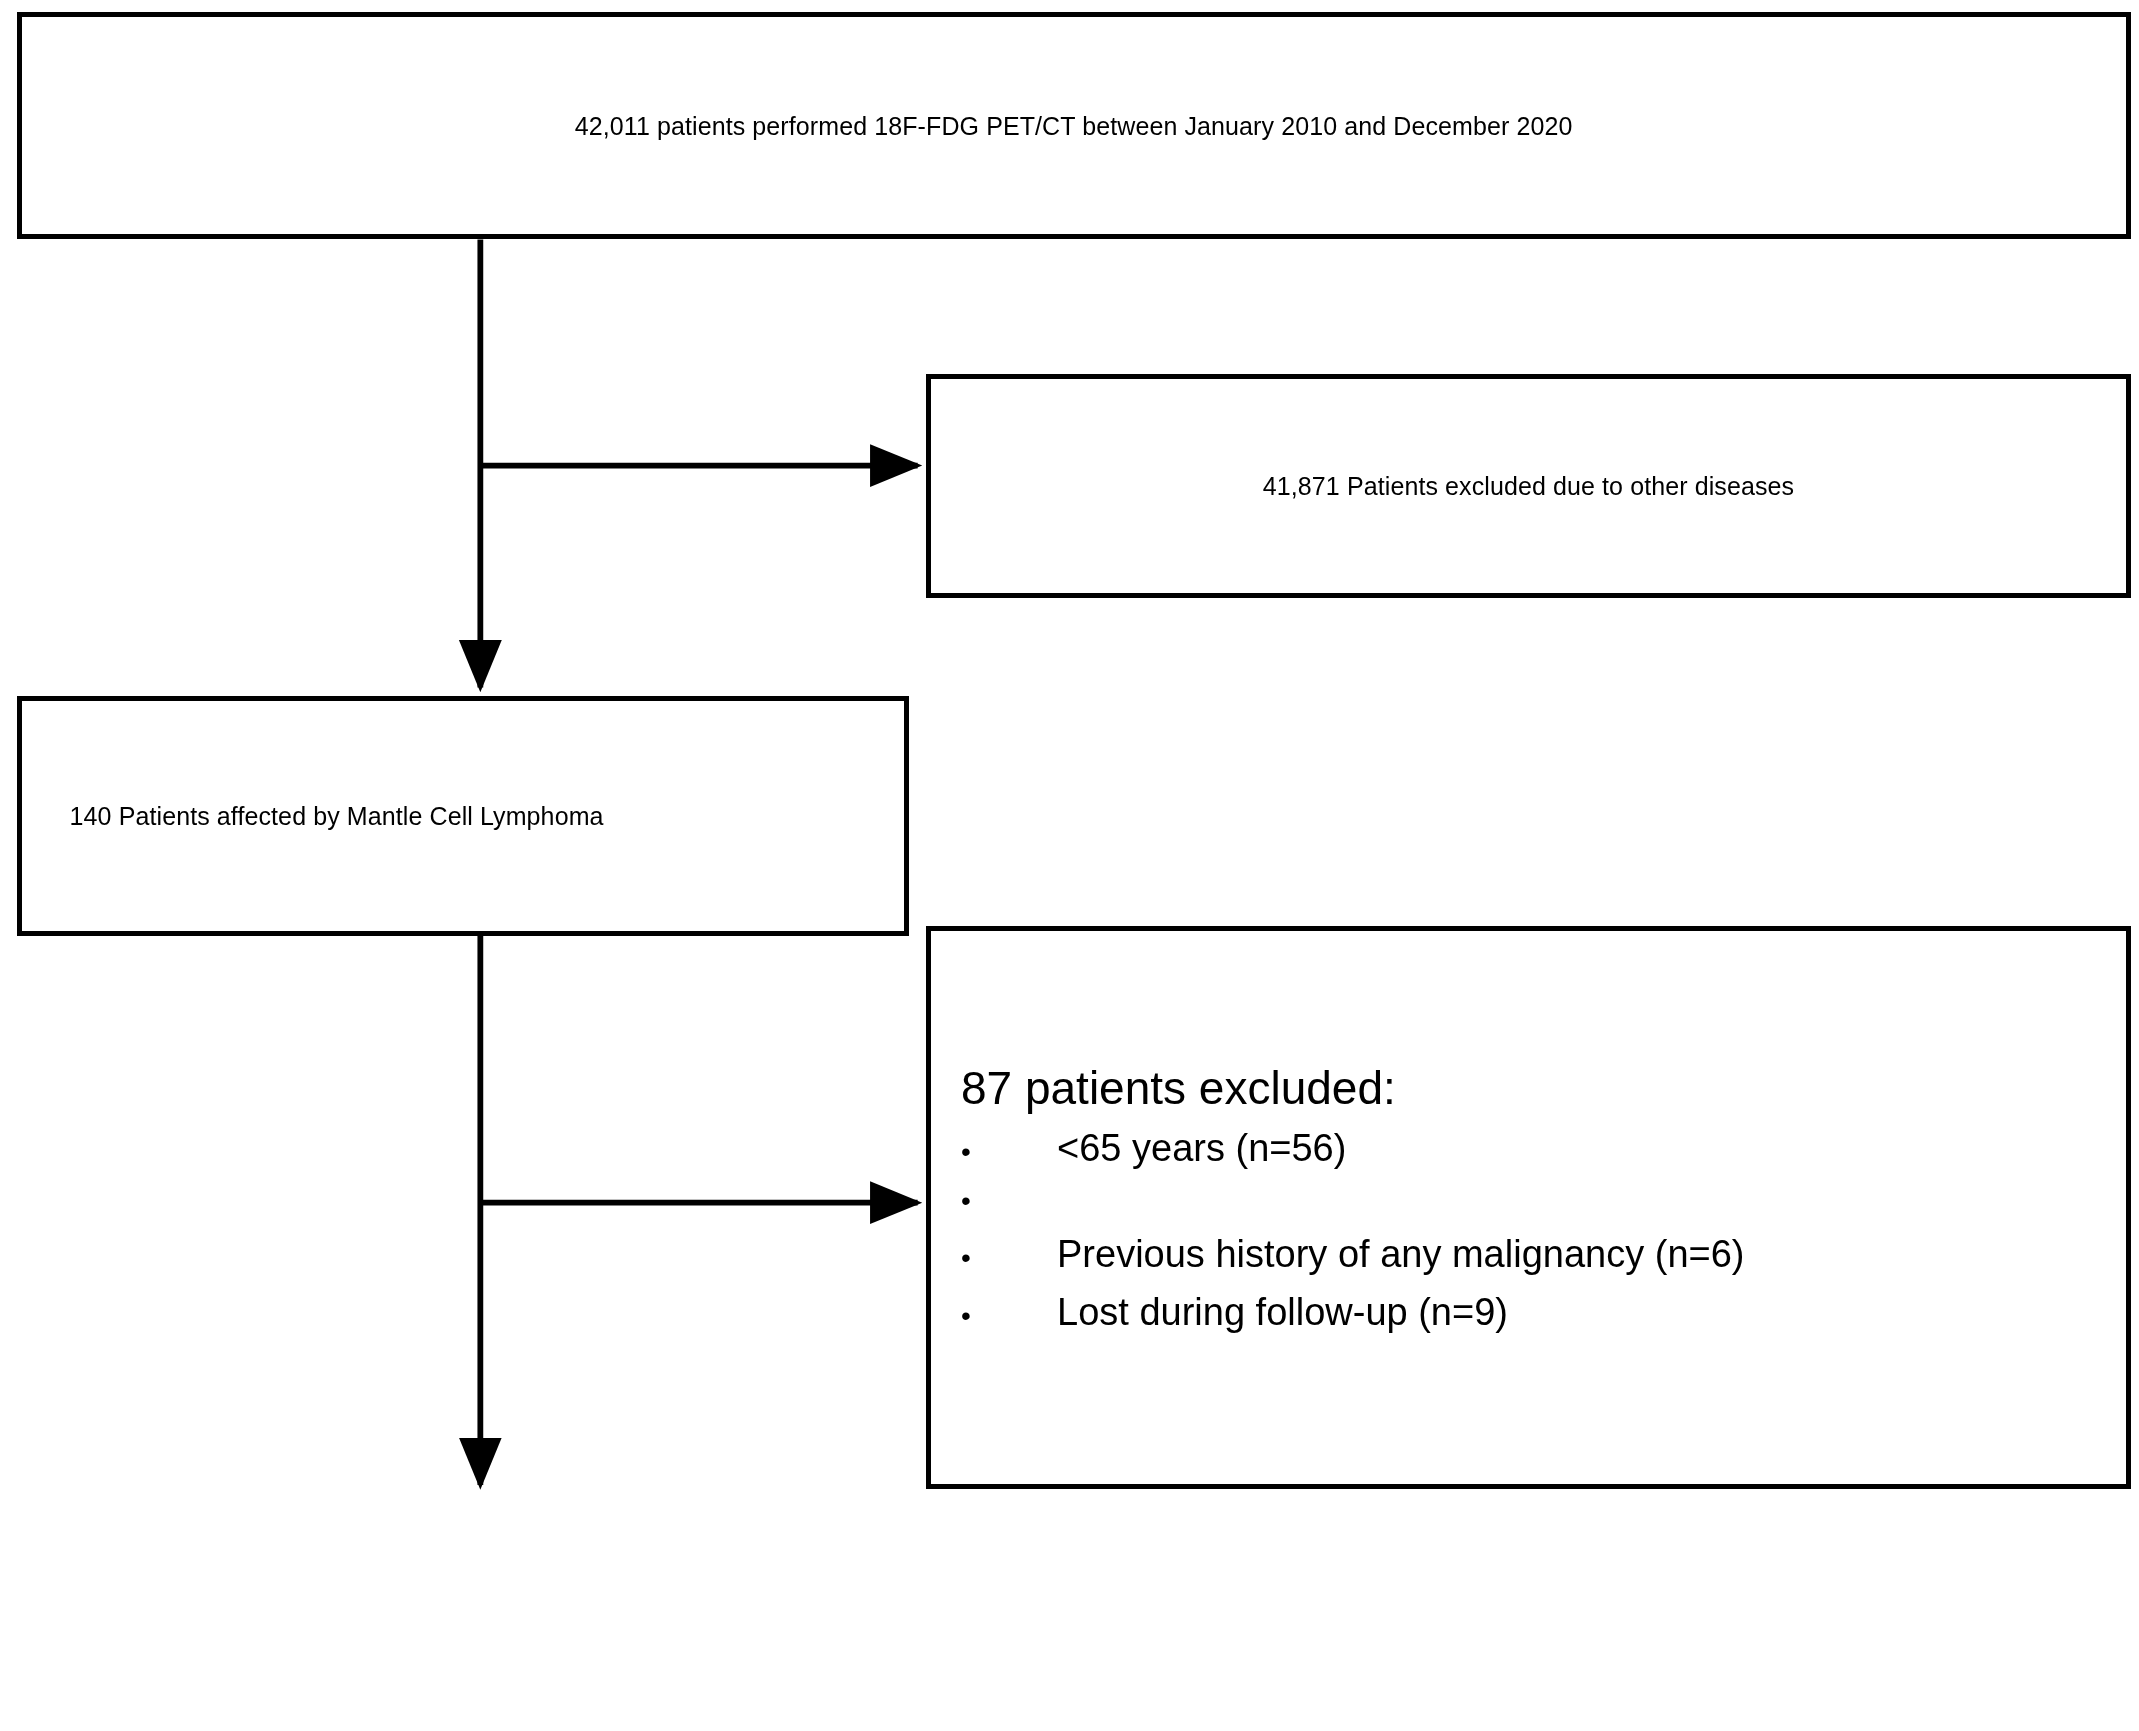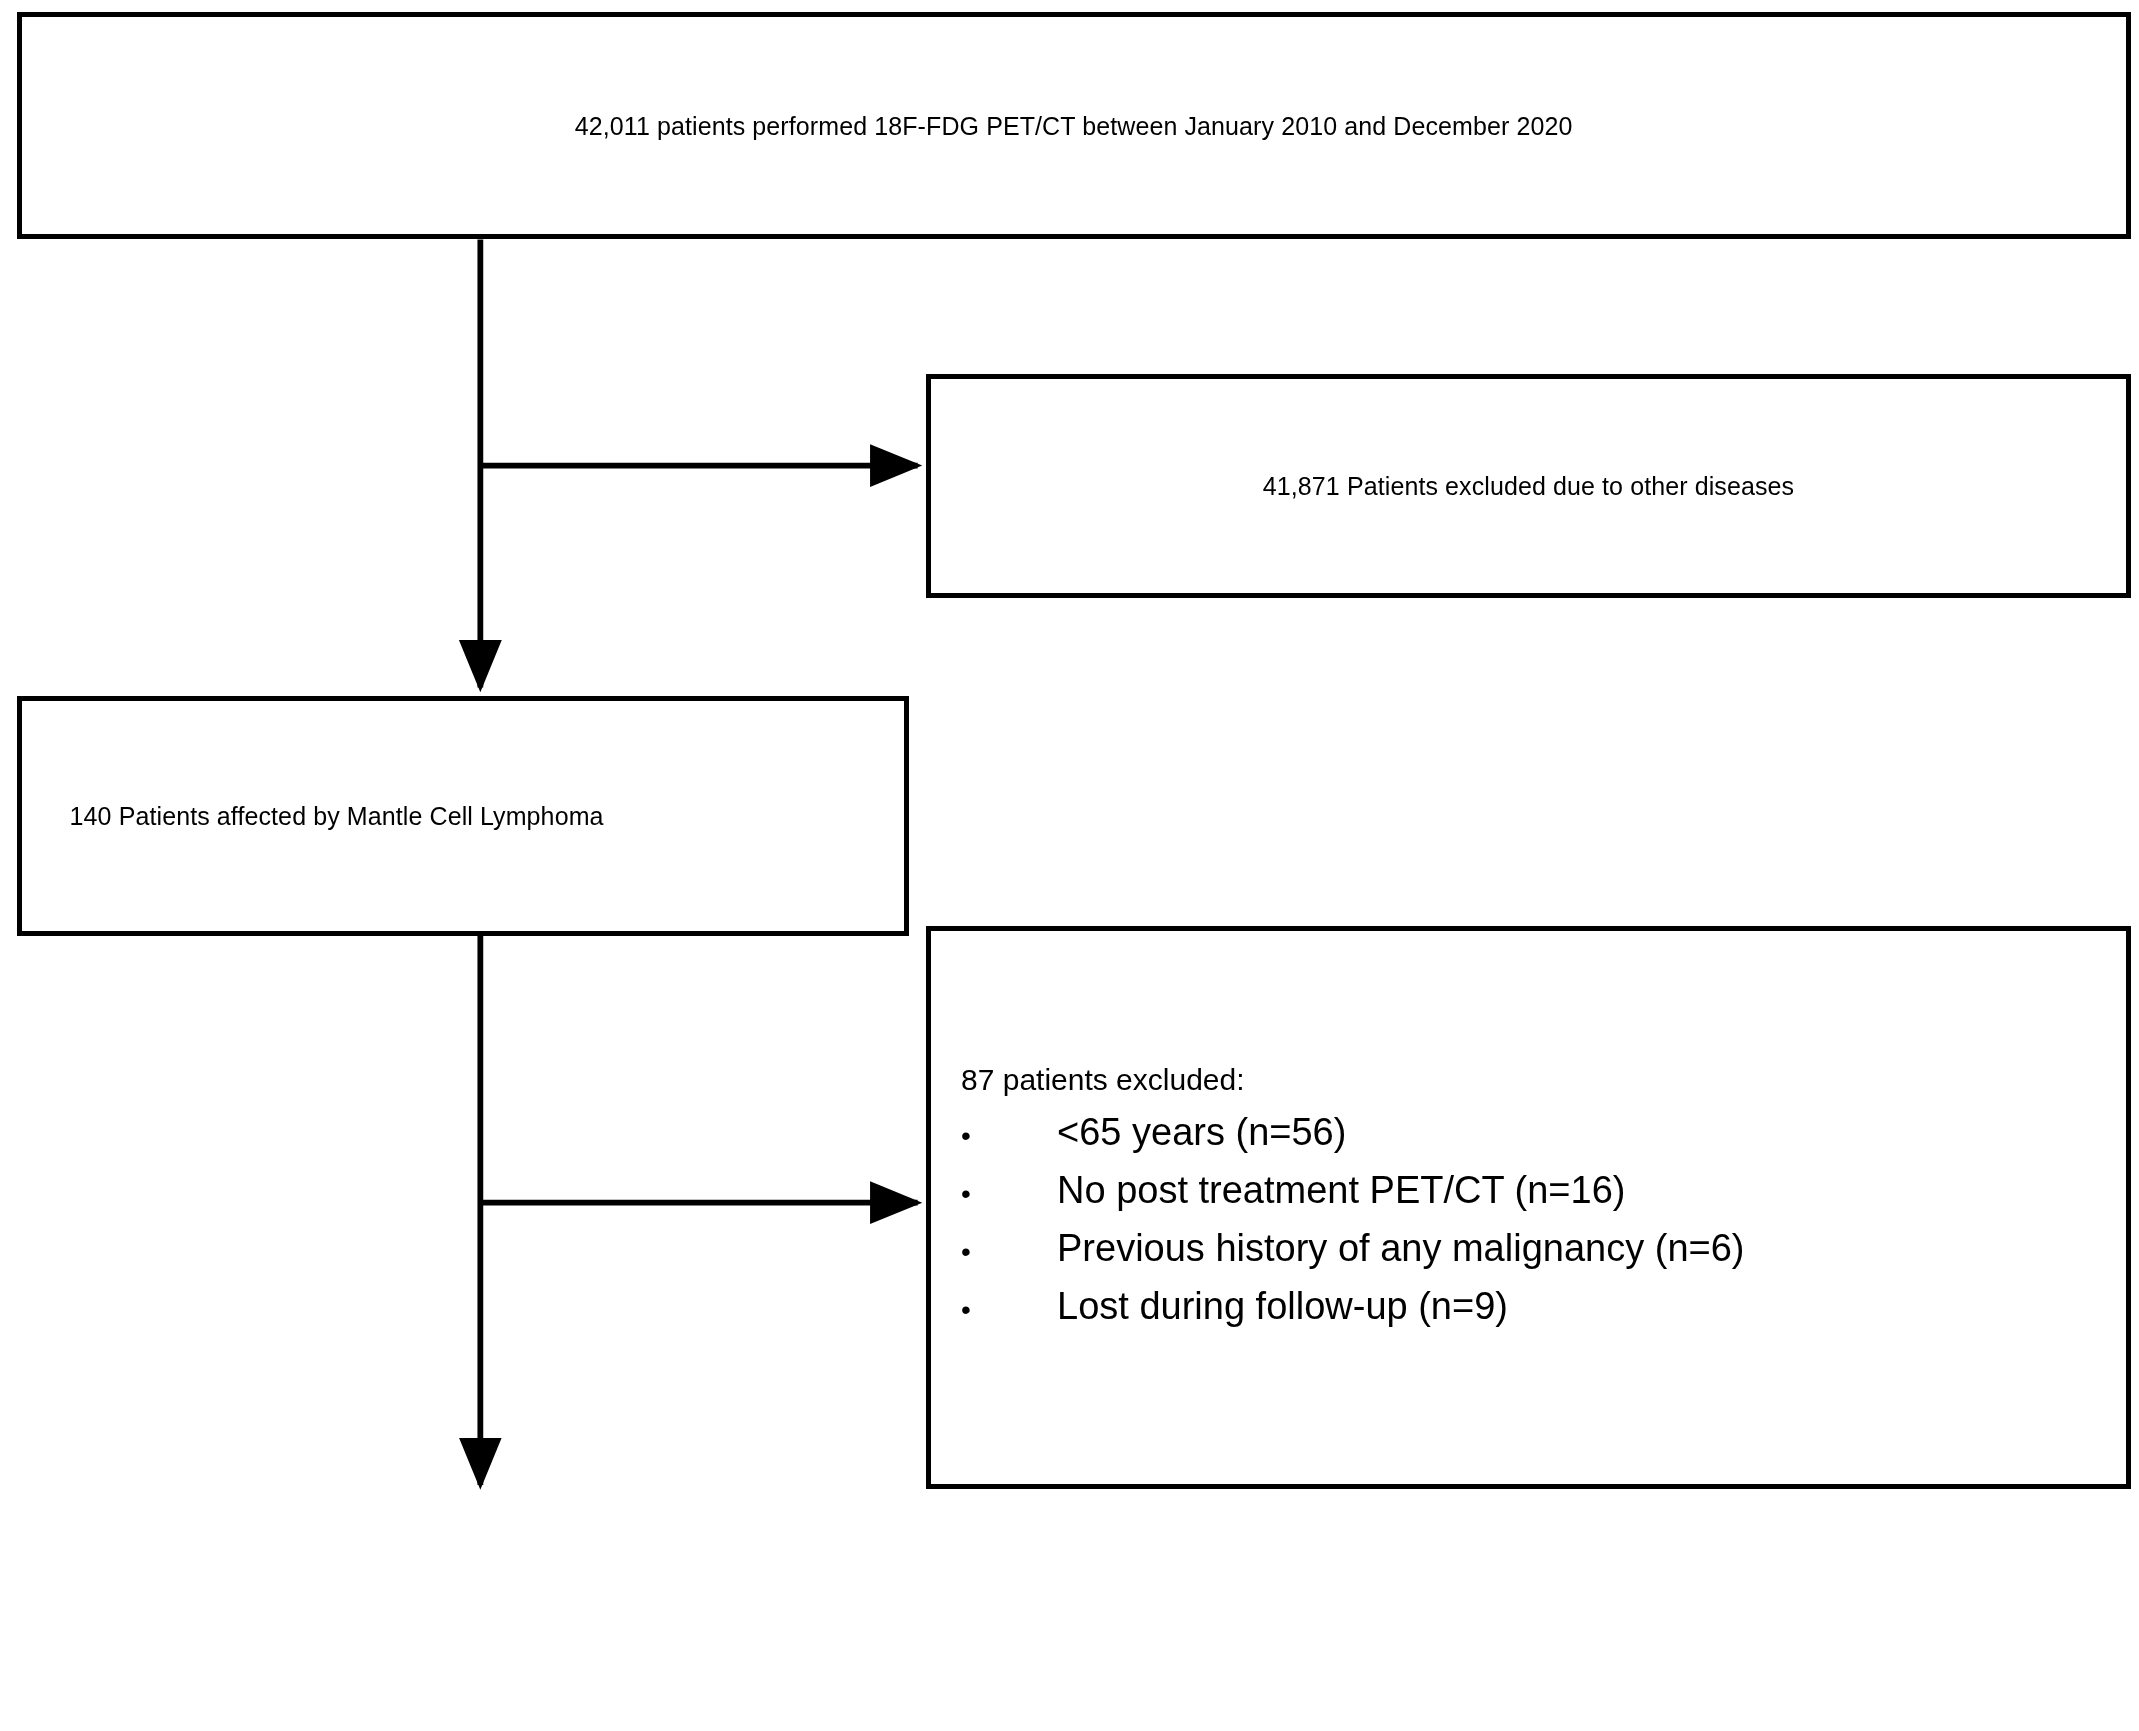--- a/index.html
+++ b/index.html
@@ -75,21 +75,21 @@
 
   #node-included {
     left: 16.6px;  top: 1493px;
     width: 892px; height: 222px;
     justify-content: center;
   }
   #node-included .node-text { text-align: center; }
 
   
   .excl-heading {
-    font-size: 30px;
+    font-size: 46px;
     line-height: 1.0;
     margin: 0 0 18px 0;
   }
   .excl-list {
     list-style: none;
     margin: 0;
     padding: 0;
   }
   .excl-item {
     font-size: 38px;
@@ -161,21 +161,20 @@
   <div class="node" id="node-excluded-list">
     <div class="list-wrap">
       <div class="excl-heading">87 patients excluded:</div>
       <ul class="excl-list" id="excl-list">
           <li class="excl-item">
             <span class="excl-bullet">•</span>
             <span>&lt;65 years (n=56)</span>
           </li>
           <li class="excl-item">
             <span class="excl-bullet">•</span>
-            <span>No post treatment PET/CT (n=16)</span>
           </li>
           <li class="excl-item">
             <span class="excl-bullet">•</span>
             <span>Previous history of any malignancy (n=6)</span>
           </li>
           <li class="excl-item">
             <span class="excl-bullet">•</span>
             <span>Lost during follow-up (n=9)</span>
           </li>
         </ul>

